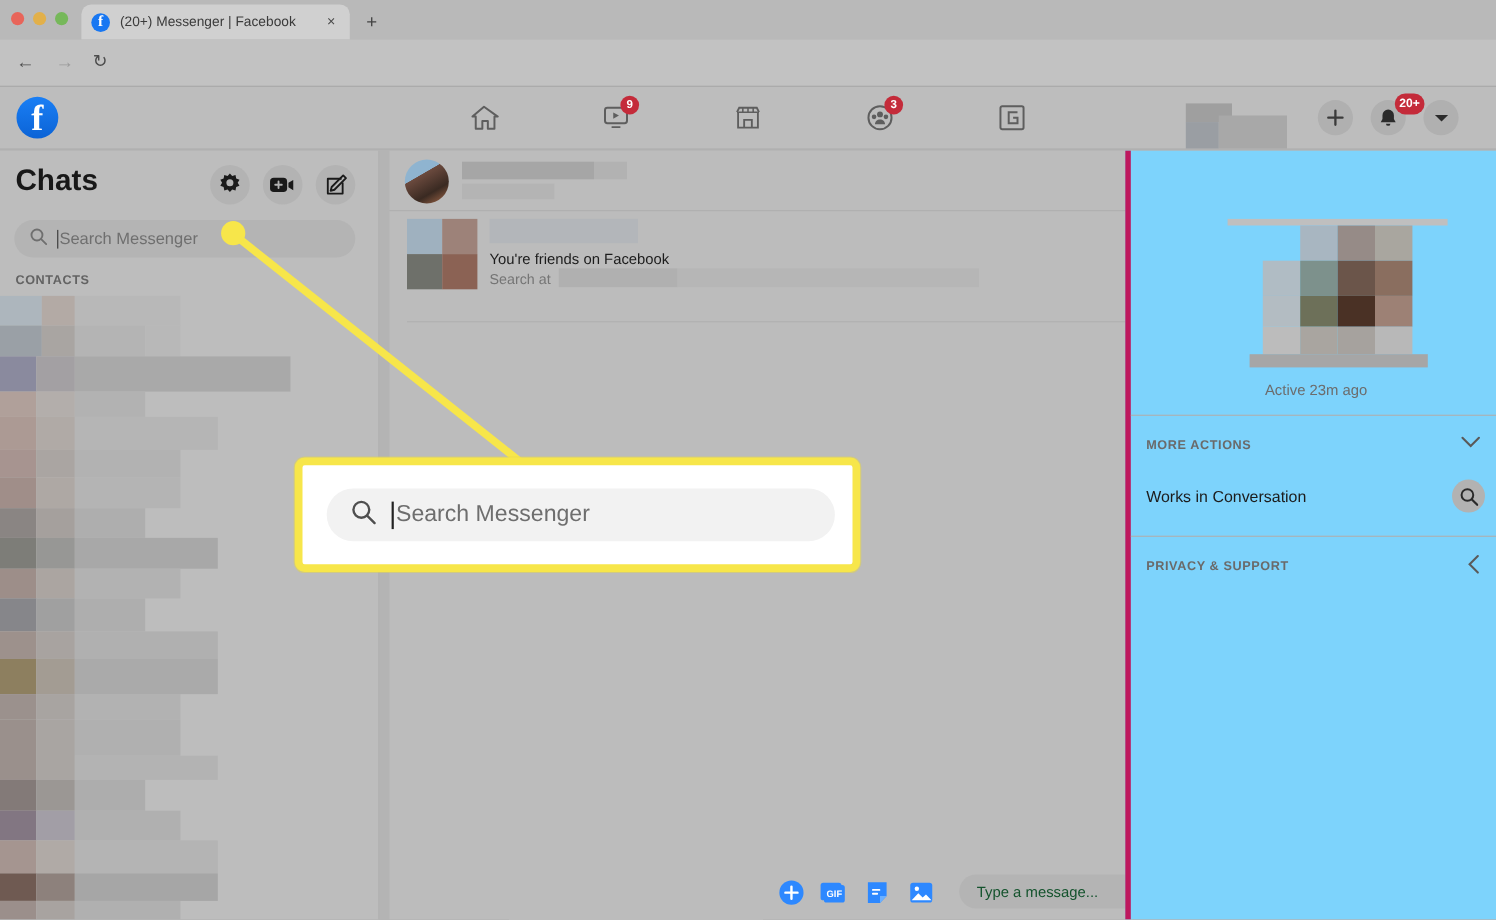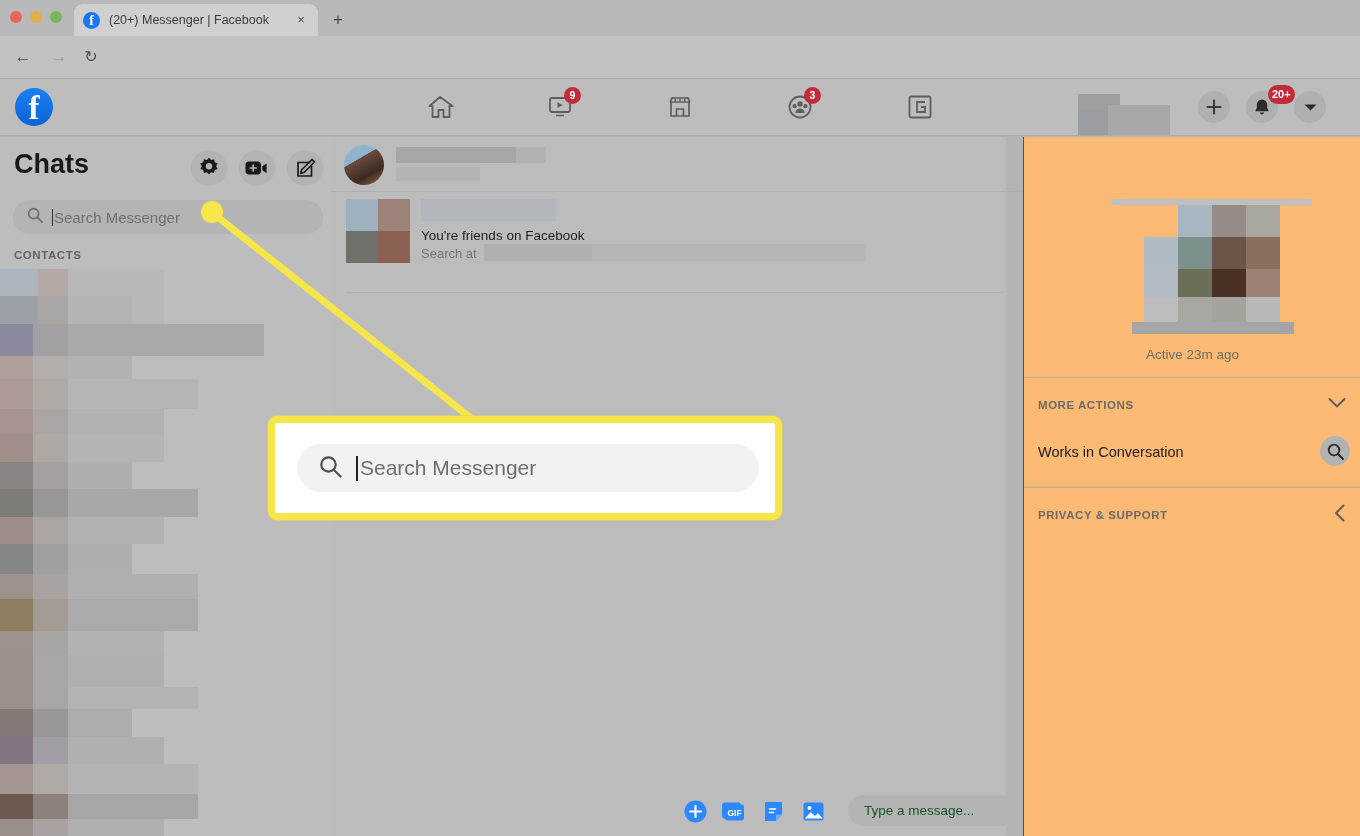--- a/index.html
+++ b/index.html
@@ -145,21 +145,21 @@
   .sm-label { font-size: 15px; color: #6f6f6f; }
   .contacts-head {
     position: absolute; left: 14px; top: 112px;
     font-size: 11.5px; font-weight: bold; letter-spacing: .55px; color: #636363;
   }
   .contact-rows { position: absolute; left: 0; top: 132px; width: 345px; }
   .contact-row { position: relative; height: 55px; }
   .blk { position: absolute; }
 
   .convo {
-    position: absolute; left: 330px; top: 137px; width: 676px; height: 699px;
+    position: absolute; left: 354px; top: 137px; width: 676px; height: 699px;
     background: #bcbcbc;
   }
   .convo-head {
     position: absolute; left: 0; top: 0; width: 1014px; height: 55px;
     border-bottom: 1px solid #aeaeae;
   }
   .avatar {
     position: absolute; left: 14px; top: 8px; width: 40px; height: 40px;
     border-radius: 50%; overflow: hidden;
     background: linear-gradient(150deg,#8fb4d0 0%,#8fb4d0 35%,#6b4a3e 36%,#3a2a22 70%,#a66a4a 100%);
@@ -193,21 +193,21 @@
                display: flex; align-items: center; justify-content: center; }
   .comp-input {
     position: absolute; left: 172px; top: 10px; width: 440px; height: 31px;
     background: #b4b4b4; border-radius: 16px;
     display: flex; align-items: center; padding: 0 16px;
   }
   .comp-placeholder { font-size: 13.5px; color: #14532d; }
 
   .rightpanel {
     position: absolute; left: 1023px; top: 137px; width: 337px; height: 699px;
-    background: #fdba74; border-left: 1px solid #be185d;
+    background: #7dd3fc; border-left: 5px solid #be185d;
   }
   .rp-photo {
     position: absolute; left: 88px; top: 62px; width: 200px; height: 135px;
   }
   .rp-active {
     position: absolute; left: 0; top: 210px; width: 337px;
     text-align: center; font-size: 13.5px; color: #6c6c6c;
   }
   .rp-divider { position: absolute; left: 0; width: 337px; height: 1px; background: #aeaeae; }
   .rp-section {

